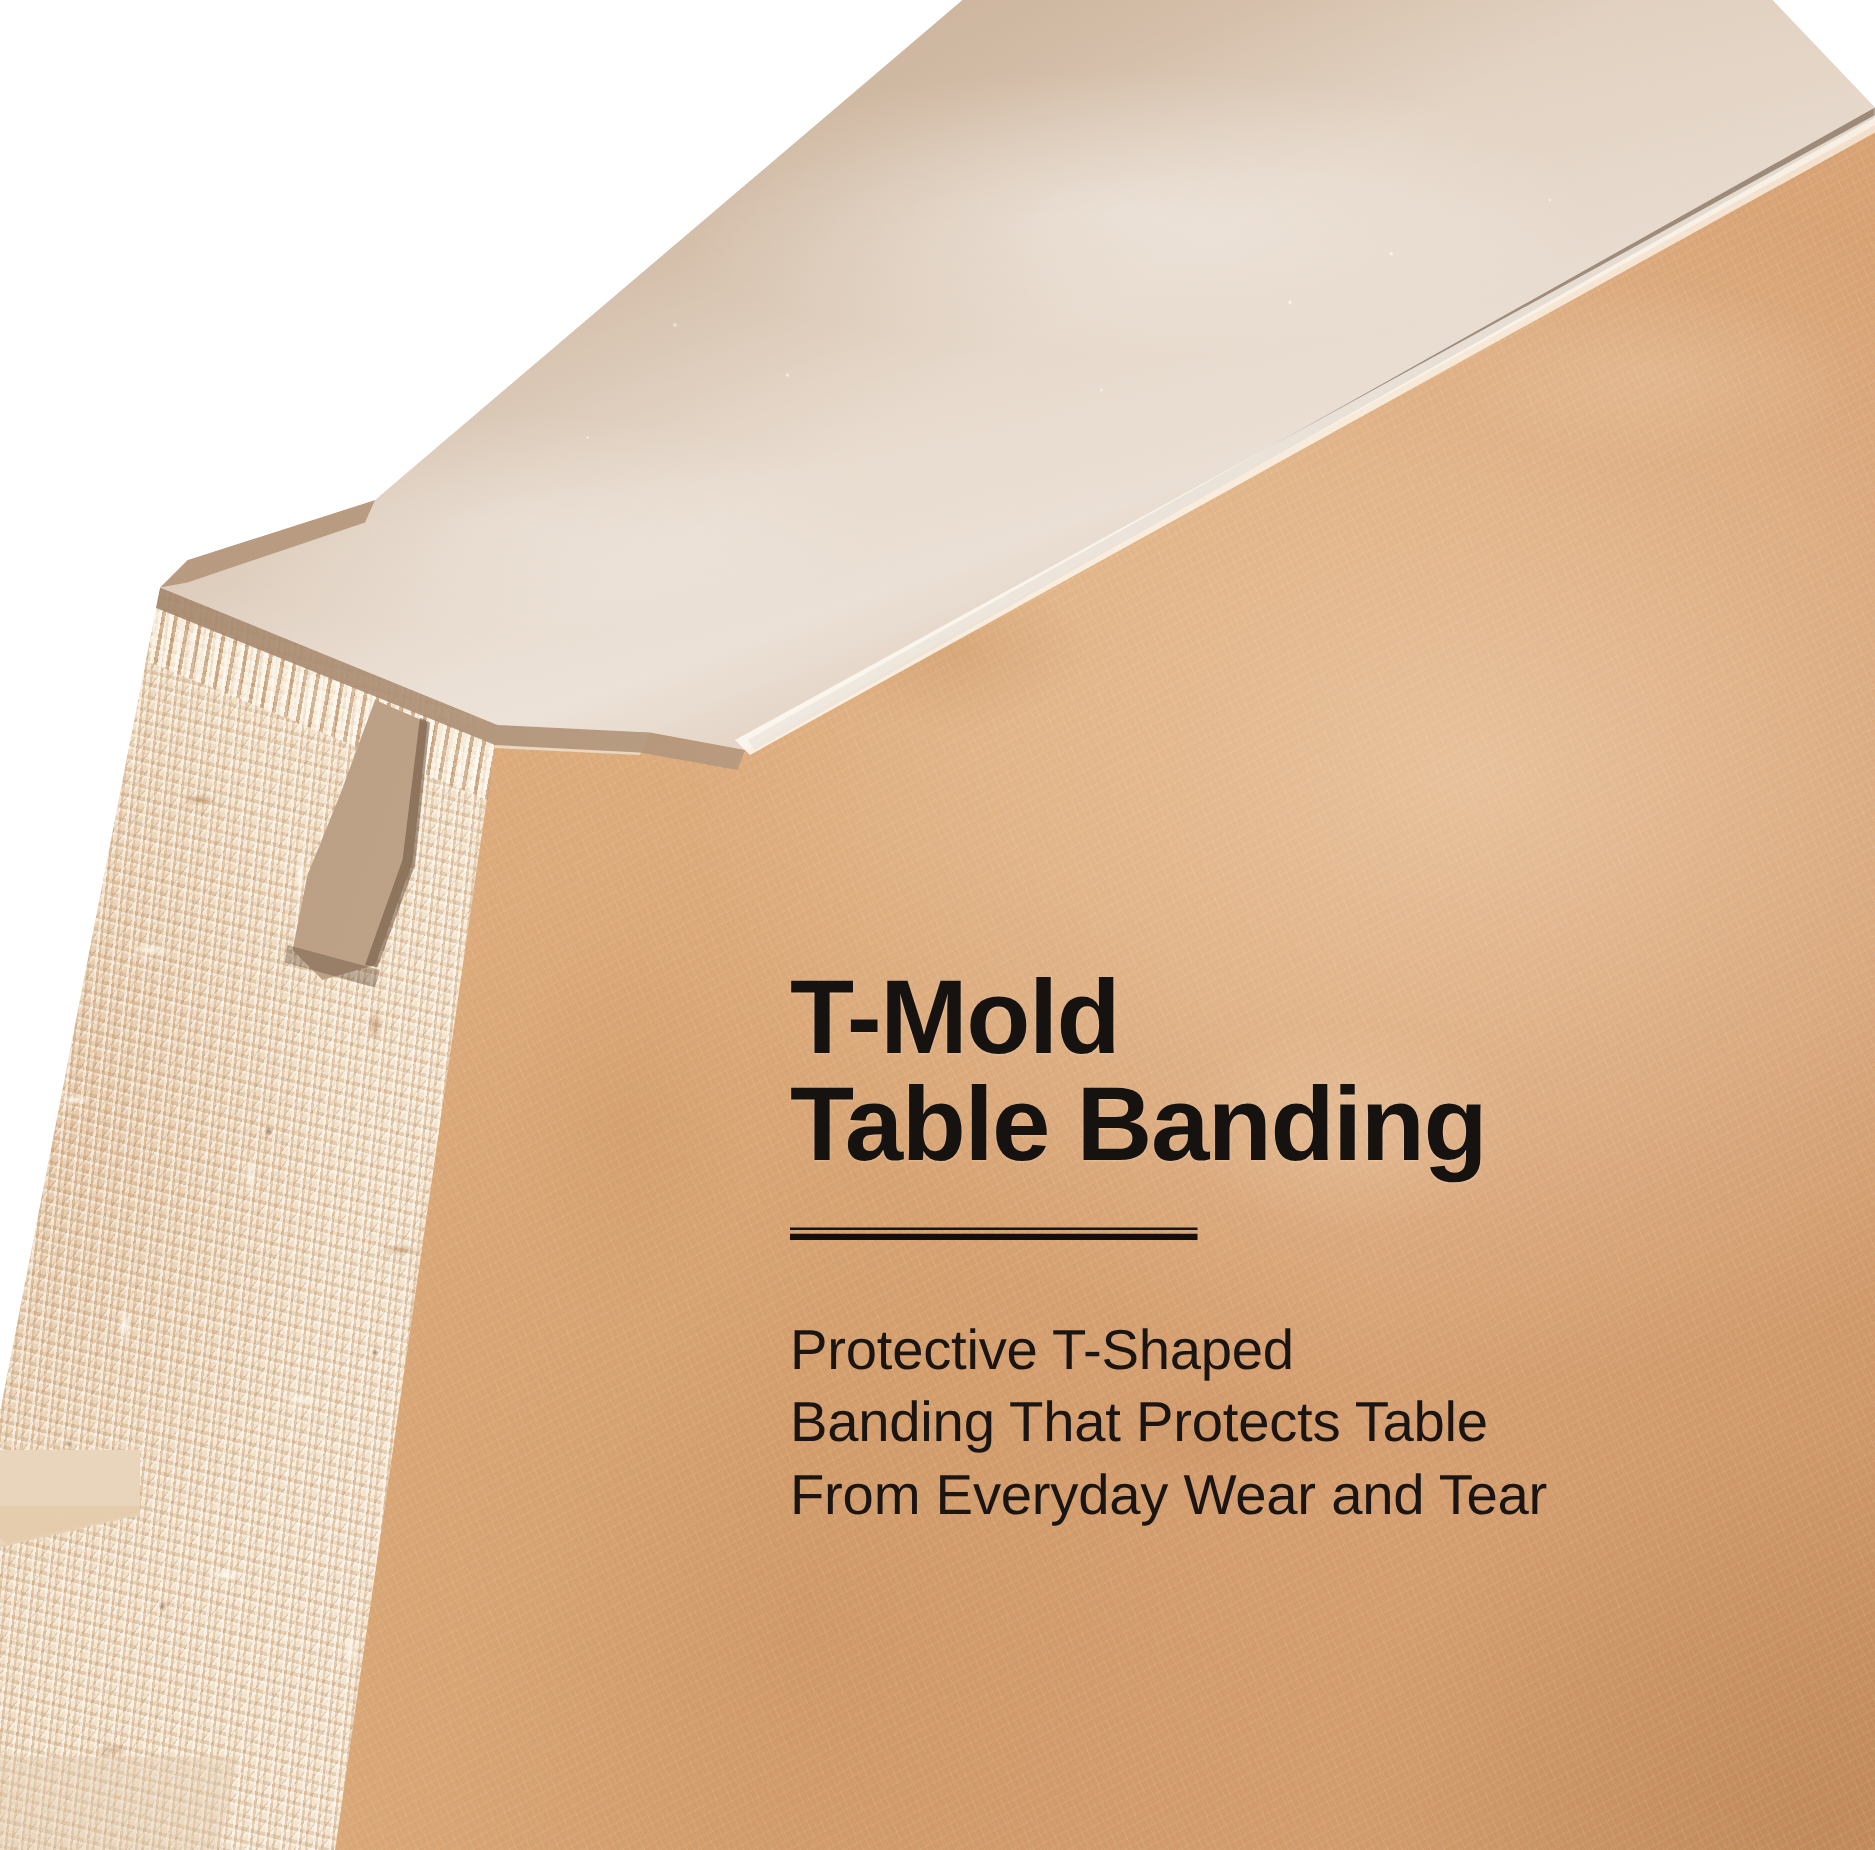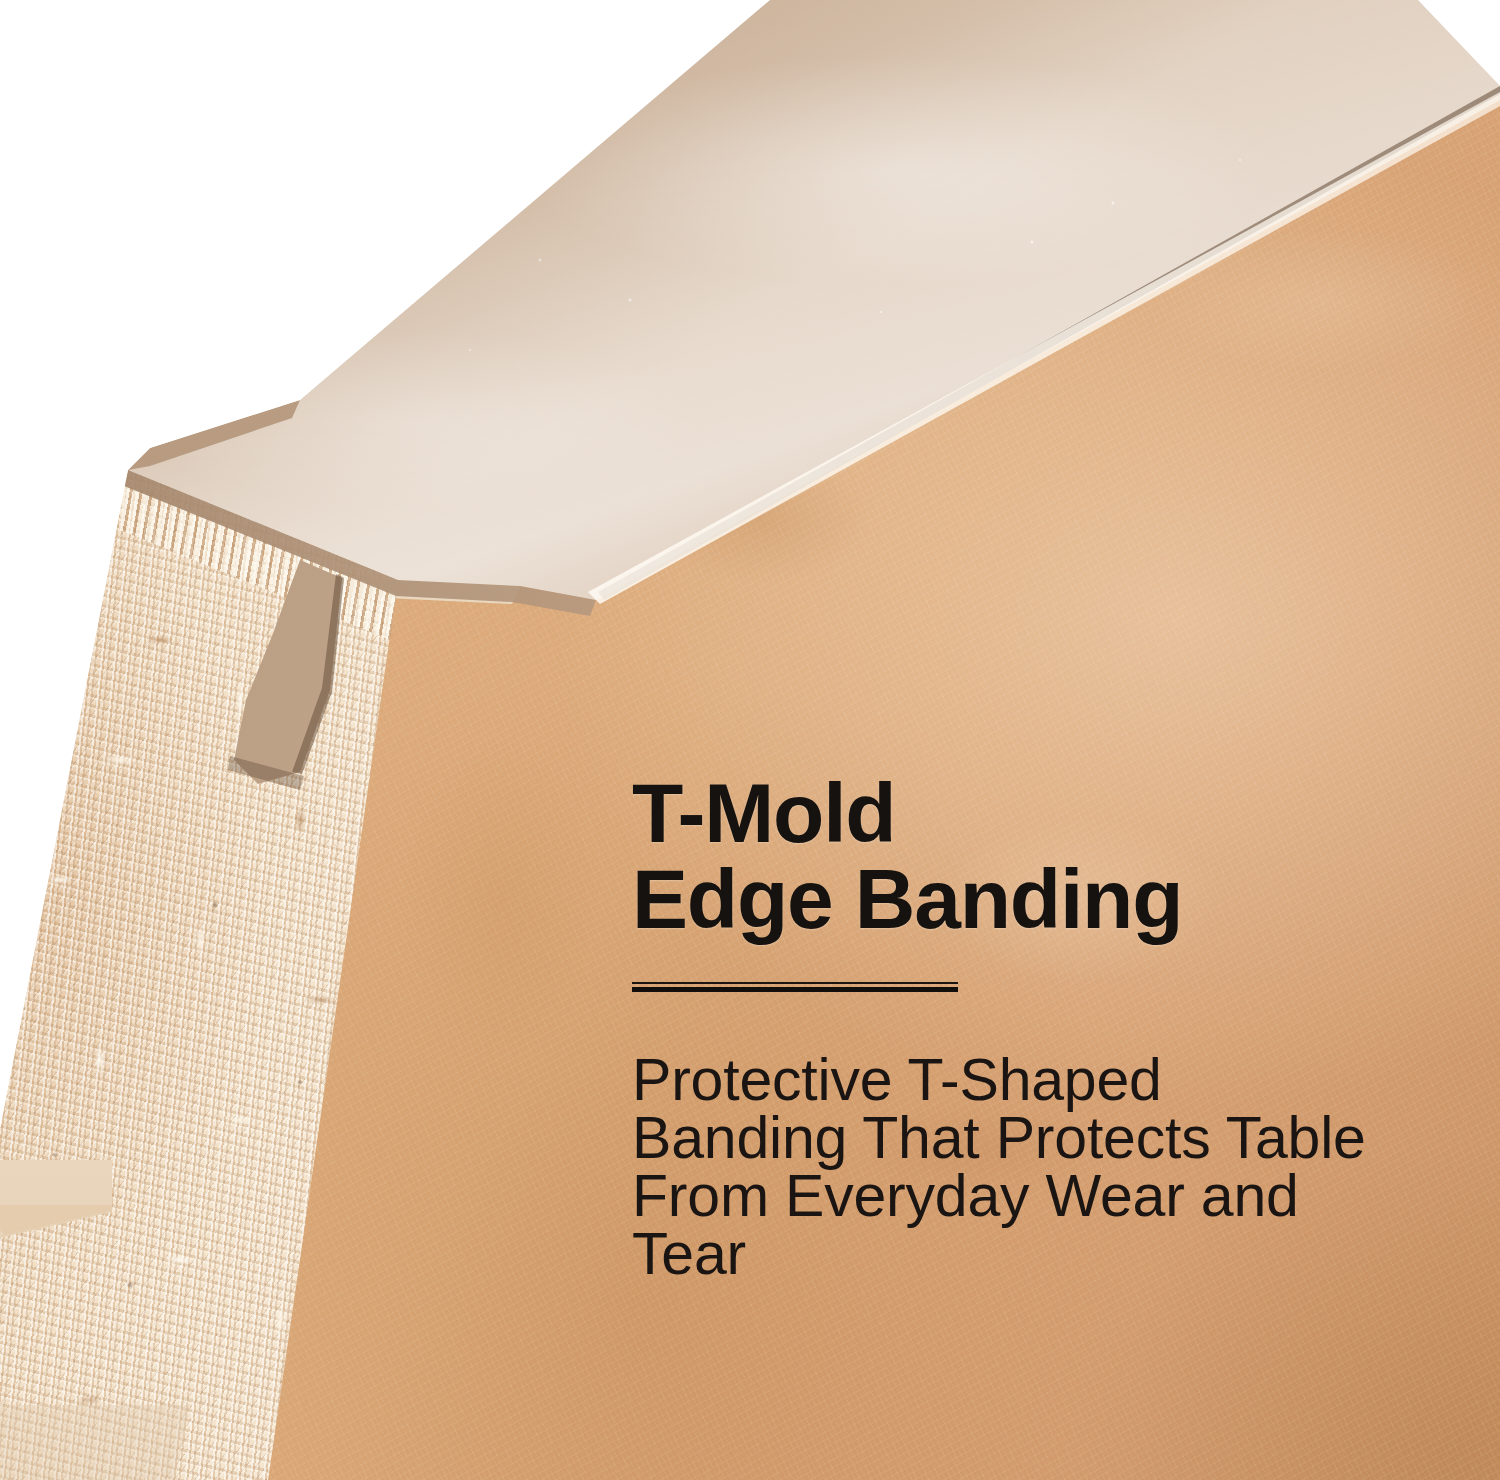--- a/index.html
+++ b/index.html
@@ -193,21 +193,21 @@
     letter-spacing:-1.2px;
     color:#16120f;
     white-space:pre-line;
     text-shadow:0 1px 2px rgba(255,248,235,.30);
   }
   .divider{ margin-top:40px; width:326px; }
   .divider .r1{ height:2px; background:#1b1512; }
   .divider .r2{ height:5px; background:#120e0c; margin-top:3px; }
   .subcopy{
     margin-top:59px;
-    font-size:59px;
+    font-size:45px;
     line-height:58px;
     font-weight:400;
     letter-spacing:-.2px;
     color:#1a1512;
     white-space:pre-line;
   }
 </style>
 </head>
 <body>
 
@@ -237,21 +237,21 @@
   <div class="layer tmold-stem"></div>
   <div class="layer tmold-stem-edge"></div>
   <div class="layer groove-shadow"></div>
 
   <div class="layer bg-top-left"></div>
   <div class="layer bg-top-right"></div>
   <div class="layer bg-bottom-left"></div>
 
   <div class="copy">
     <div class="title">T-Mold
-Edge Banding</div>
+Table Banding</div>
 
     <div class="divider">
       <div class="r1"></div>
       <div class="r2"></div>
     </div>
 
     <div class="subcopy">Protective T-Shaped
 Banding That Protects Table
 From Everyday Wear and Tear</div>
   </div>

